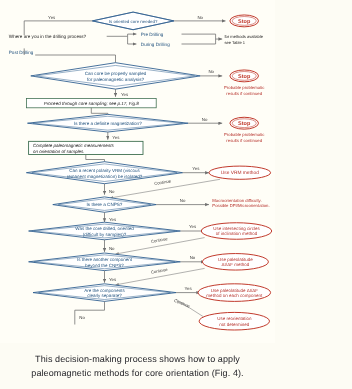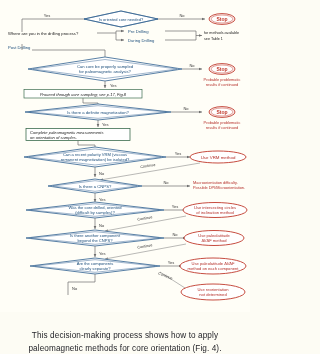--- a/index.html
+++ b/index.html
@@ -11,21 +11,21 @@
     position:relative;
   }
   #figure{
     position:absolute;left:0;top:0;width:250px;height:312px;
     background:#fffef7;
   }
   #figure svg{display:block;}
   .cap{
     position:absolute;left:0;top:312px;width:250px;height:42px;
     background:#fdfcf4;
-    display:flex;flex-direction:column;align-items:center;justify-content:flex-end;
+    display:flex;flex-direction:column;align-items:center;justify-content:center;
     gap:2px;
   }
   .cap div{
     font-size:8.2px;color:#25252a;letter-spacing:.1px;line-height:1.35;
     text-align:center;white-space:nowrap;
   }
   text{font-family:"Liberation Sans", sans-serif;}
 </style>
 </head>
 <body>

